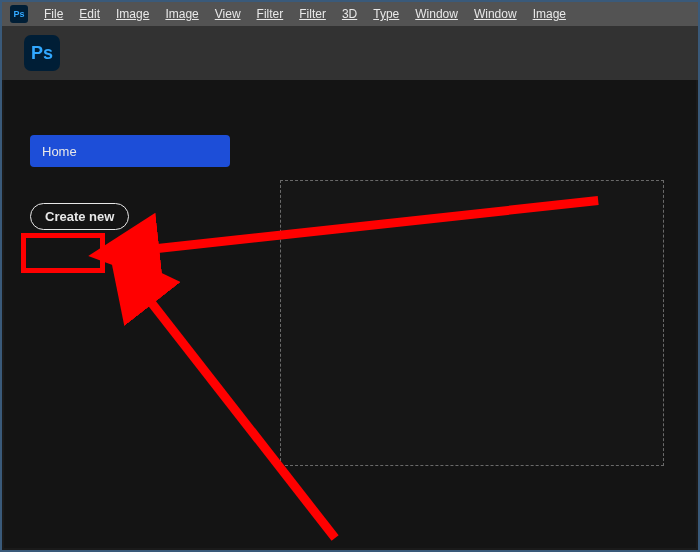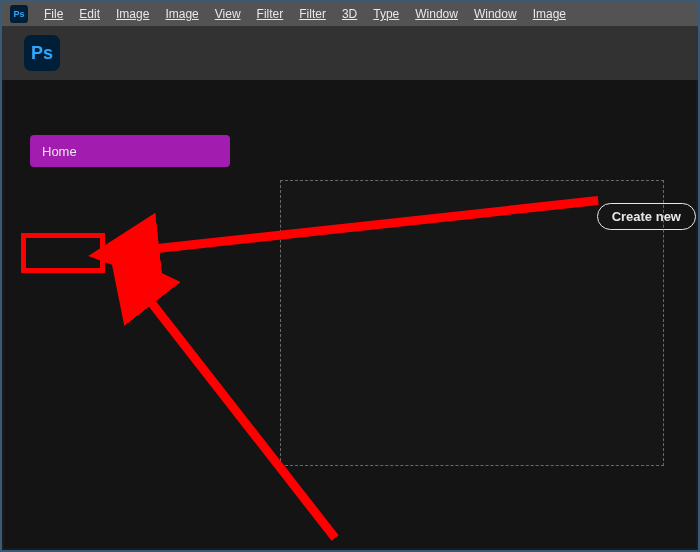--- a/index.html
+++ b/index.html
@@ -65,35 +65,35 @@
       top: 78px;
       left: 2px;
       right: 2px;
       bottom: 2px;
       background: #141414;
       padding: 55px 0 0 26px;
     }
     .home-button {
       width: 200px;
       height: 32px;
-      background: #a21caf;
+      background: #1d4ed8;
       border-radius: 4px;
       display: flex;
       align-items: center;
       padding: 0 12px;
       font-size: 13px;
       color: #e8e8e8;
       cursor: pointer;
     }
     .action-buttons {
       margin-top: 36px;
       display: flex;
       flex-direction: column;
       gap: 18px;
-      align-items: flex-end;
+      align-items: flex-start;
     }
     .pill-button {
       border: 1.5px solid #e8e8e8;
       border-radius: 16px;
       padding: 5px 14px;
       font-size: 13px;
       font-weight: 600;
       color: #e8e8e8;
       background: transparent;
       cursor: pointer;

